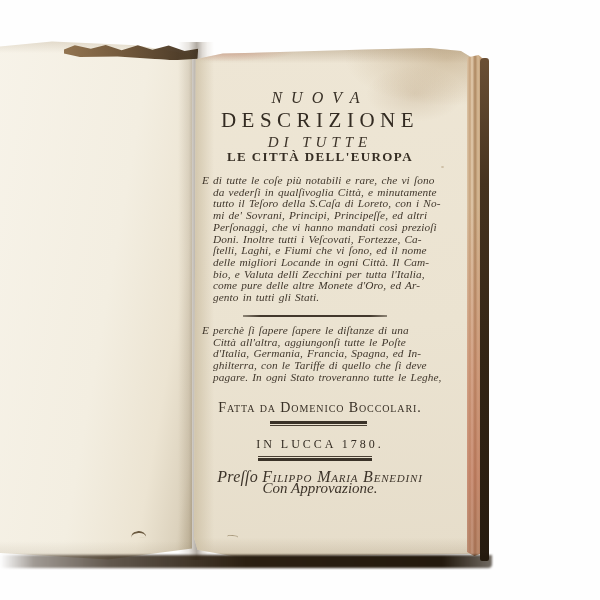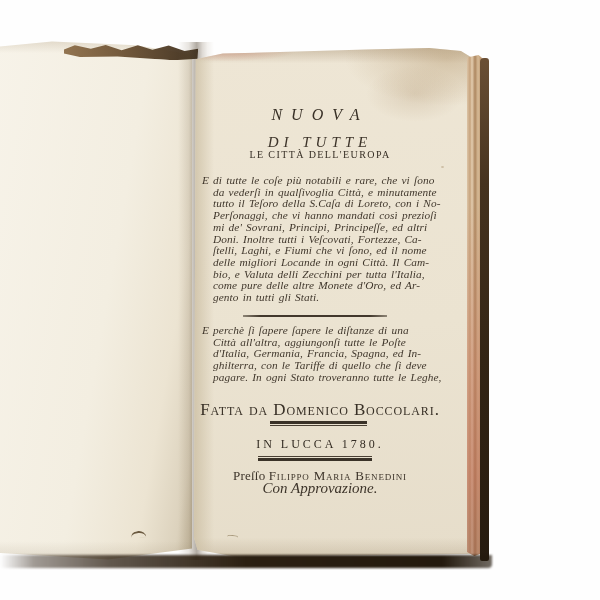--- a/index.html
+++ b/index.html
@@ -46,33 +46,33 @@
   
   .ink-mark{position:absolute;left:131px;top:531px;width:15px;height:5px;
     border-top:2.2px solid #6b5a40;border-radius:50% 60% 0 0/100% 120% 0 0;transform:rotate(-6deg);}
   .ink-mark-faint{position:absolute;left:227px;top:535px;width:11px;height:4px;
     border-top:1.8px solid rgba(150,132,100,0.75);border-radius:50%/100%;transform:rotate(4deg);}
   .speck-3{position:absolute;left:247px;top:118px;width:3px;height:2px;background:rgba(150,120,80,0.35);border-radius:50%;}
 
   
   .content{position:absolute;left:6px;top:0;width:240px;height:100%;color:#3d342a;}
   .content .blk{position:absolute;width:100%;text-align:center;white-space:nowrap;}
-  .t-nuova{top:58px;font-size:16px;font-style:italic;letter-spacing:9px;color:#383026;}
+  .t-nuova{top:41px;font-size:16px;font-style:italic;letter-spacing:9px;color:#383026;}
   .t-descrizione{top:60px;font-size:21px;letter-spacing:5.5px;color:#332b22;}
   .t-di-tutte{top:86px;font-size:15px;font-style:italic;font-variant:small-caps;letter-spacing:5px;}
-  .t-citta{top:101px;font-size:10px;letter-spacing:1.4px;color:#362e24;}
+  .t-citta{top:101px;font-size:13px;letter-spacing:1.4px;color:#362e24;font-weight:bold;}
   .para{position:absolute;left:2px;width:250px;font-size:11.3px;font-style:italic;
         line-height:11.7px;letter-spacing:0.1px;word-spacing:1.2px;text-align:left;color:#40372c;}
   .para-1{top:127px;}
   .para-2{top:277px;}
   .para .line{white-space:nowrap;}
   .para .line + .line{padding-left:11px;}
-  .t-fatta{top:352px;font-size:17px;font-variant:small-caps;letter-spacing:0.9px;color:#383026;}
+  .t-fatta{top:352px;font-size:14px;font-variant:small-caps;letter-spacing:0.9px;color:#383026;}
   .t-lucca{top:389px;font-size:12px;letter-spacing:3px;color:#332b22;}
-  .t-presso{top:420px;font-size:13px;letter-spacing:0.2px;}
+  .t-presso{top:420px;font-size:16px;letter-spacing:0.2px;font-style:italic;}
   .t-presso .pub{font-variant:small-caps;letter-spacing:0.8px;}
   .t-approv{top:432px;font-size:15px;font-style:italic;}
   .rule{position:absolute;}
   .rule-thin{top:267px;left:43px;width:144px;height:2px;
     background:linear-gradient(to right,rgba(66,56,44,0.55),#42382c 12%,#42382c 88%,rgba(66,56,44,0.55));}
   .rule-thick-a{top:373px;left:70px;width:97px;height:6px;
     background:linear-gradient(to bottom,#3a3228 0,#3a3228 3px,rgba(0,0,0,0) 3px,rgba(0,0,0,0) 4.2px,#4a4034 4.2px,#4a4034 5.2px,rgba(0,0,0,0) 5.2px);}
   .rule-thick-b{top:408px;left:58px;width:114px;height:6px;
     background:linear-gradient(to bottom,#4a4034 0,#4a4034 1px,rgba(0,0,0,0) 1px,rgba(0,0,0,0) 2.2px,#3a3228 2.2px,#3a3228 5.4px,rgba(0,0,0,0) 5.4px);}
 </style>
@@ -82,29 +82,30 @@
 <div class="scene">
 
   <div class="left-page"></div>
   <div class="spine-top-edge"></div>
   <div class="gutter-shadow"></div>
 
   <div class="right-page">
     <div class="content">
 
       <div class="blk t-nuova">NUOVA</div>
+      <div class="blk t-descrizione">DESCRIZIONE</div>
       <div class="blk t-di-tutte">DI TUTTE</div>
       <div class="blk t-citta">LE CITTÀ DELL'EUROPA</div>
 
       <div class="para para-1">
         <div class="line">E di tutte le coſe più notabili e rare, che vi ſono</div>
         <div class="line">da vederſi in qualſivoglia Città, e minutamente</div>
         <div class="line">tutto il Teſoro della S.Caſa di Loreto, con i No-</div>
+        <div class="line">mi de' Sovrani, Principi, Principeſſe, ed altri</div>
         <div class="line">Perſonaggi, che vi hanno mandati così prezioſi</div>
-        <div class="line">mi de' Sovrani, Principi, Principeſſe, ed altri</div>
         <div class="line">Doni. Inoltre tutti i Veſcovati, Fortezze, Ca-</div>
         <div class="line">ſtelli, Laghi, e Fiumi che vi ſono, ed il nome</div>
         <div class="line">delle migliori Locande in ogni Città. Il Cam-</div>
         <div class="line">bio, e Valuta delli Zecchini per tutta l'Italia,</div>
         <div class="line">come pure delle altre Monete d'Oro, ed Ar-</div>
         <div class="line">gento in tutti gli Stati.</div>
       </div>
 
       <div class="rule rule-thin"></div>
 

